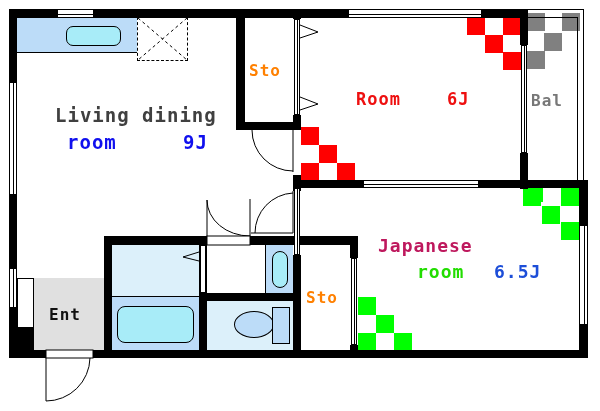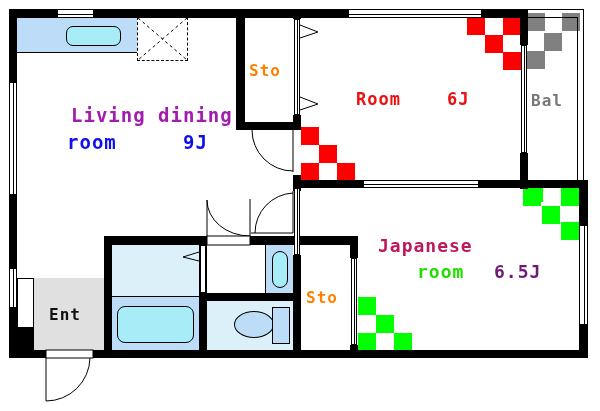--- a/index.html
+++ b/index.html
@@ -129,27 +129,27 @@
   <path d="M251 233 L293 233" stroke="#000" fill="none"></path>
 
   <path d="M46 358 L46 401 M46 401 A44 44 0 0 0 90 358" stroke="#000" fill="none"></path>
   <rect x="46" y="350" width="47" height="8" fill="#fff" stroke="#000"></rect>
   <rect x="207" y="236" width="43" height="9" fill="#fff" stroke="#000"></rect>
 
   <path d="M300 25 L318 32 L300 38 M300 97 L318 104 L300 110" stroke="#000" fill="none"></path>
   <path d="M199 252 L183 257 L199 261" stroke="#000" fill="none"></path>
 </svg>
 
-<div class="label" style="left:55px;top:106px;font-size:19px;color:#a21caf;margin-left:16px;">Living dining</div>
+<div class="label" style="left:55px;top:106px;font-size:19px;color:#404040;">Living dining</div>
 <div class="label" style="left:67px;top:133px;font-size:19px;color:#1010ee;">room</div>
 <div class="label" style="left:183px;top:133px;font-size:19px;color:#1010ee;">9J</div>
 
 <div class="label" style="left:356px;top:91px;font-size:17px;color:#ee1010;">Room</div>
 <div class="label" style="left:447px;top:91px;font-size:17px;color:#ee1010;">6J</div>
 
 <div class="label" style="left:378px;top:237px;font-size:18px;color:#be185d;">Japanese</div>
 <div class="label" style="left:417px;top:263px;font-size:18px;color:#22dd00;">room</div>
-<div class="label" style="left:494px;top:263px;font-size:18px;color:#701a75;">6.5J</div>
+<div class="label" style="left:494px;top:263px;font-size:18px;color:#1d4ed8;">6.5J</div>
 
 <div class="label" style="left:249px;top:63px;font-size:16px;color:#ff8000;">Sto</div>
 <div class="label" style="left:306px;top:290px;font-size:16px;color:#ff8000;">Sto</div>
 <div class="label" style="left:531px;top:93px;font-size:16px;color:#777777;">Bal</div>
 <div class="label" style="left:49px;top:307px;font-size:16px;color:#111111;">Ent</div>
 
 </body></html>

